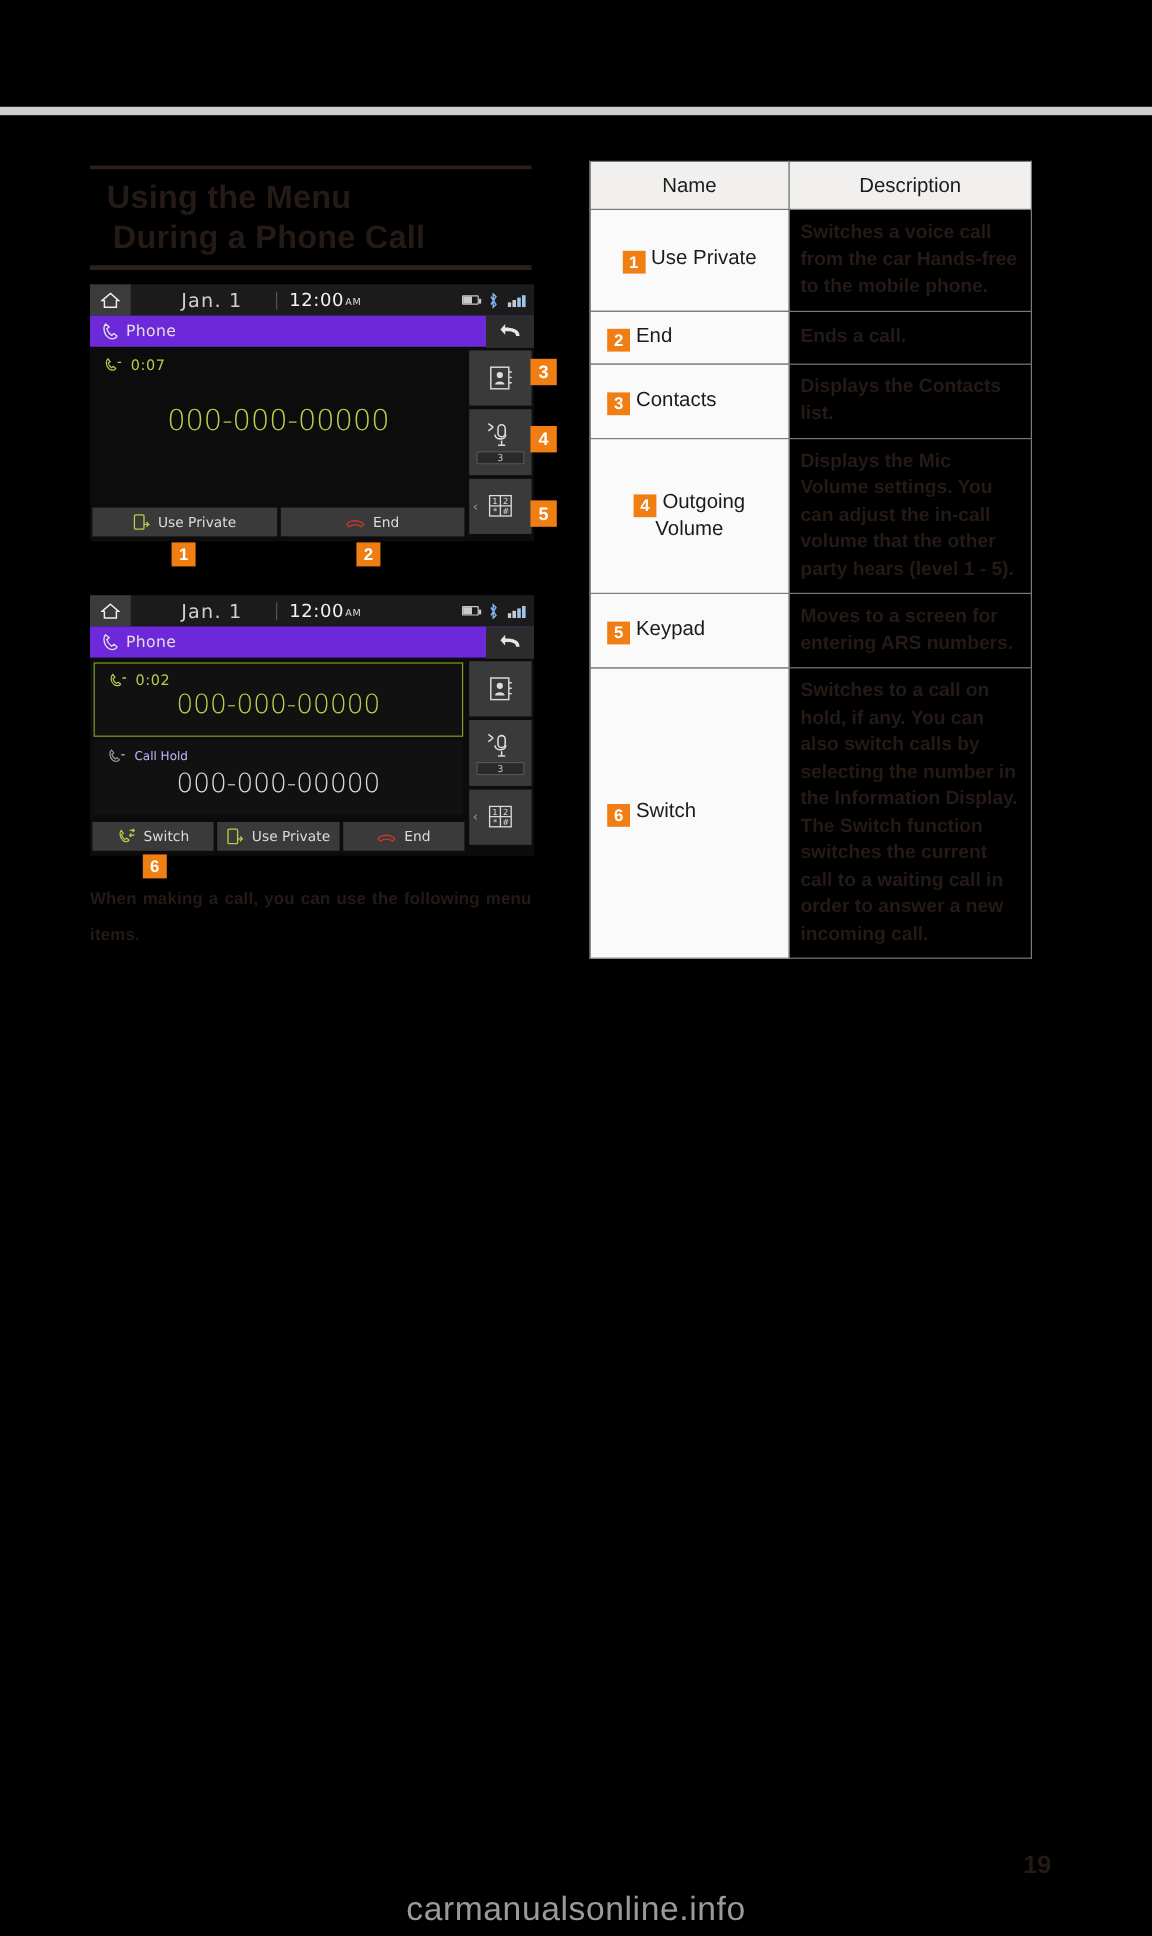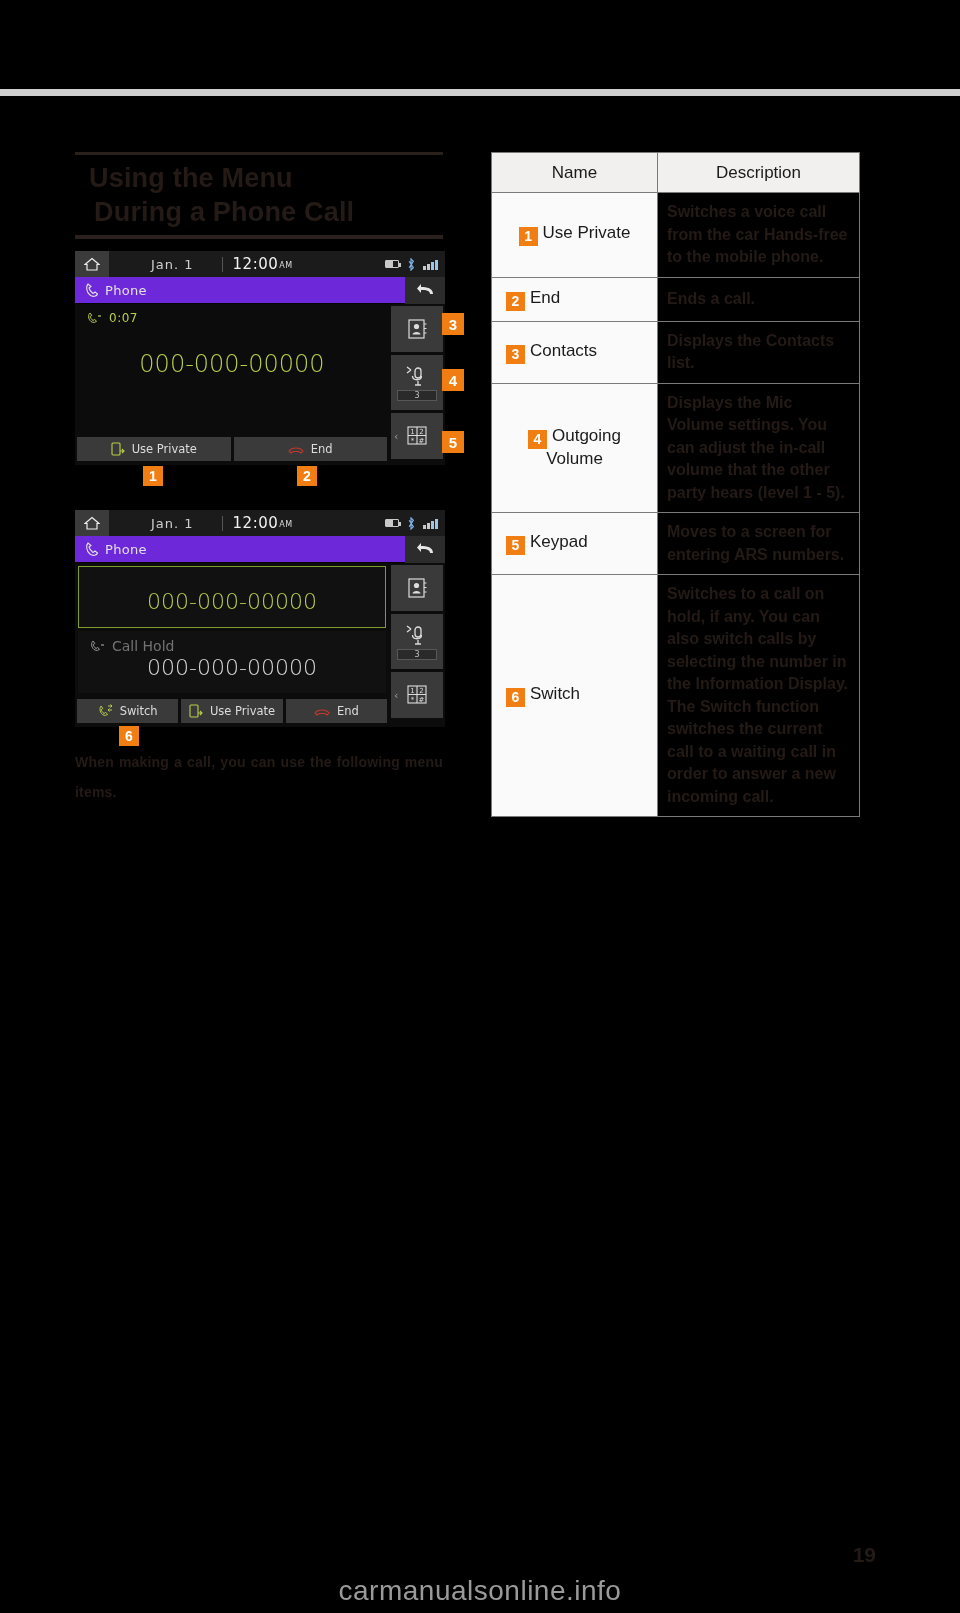--- a/index.html
+++ b/index.html
@@ -11,21 +11,21 @@
   }
   .page { position: relative; width: 960px; height: 1613px; background: #000; }
 
   
   .top-rule {
     position: absolute; left: 0; top: 89px; width: 960px; height: 7px;
     background: #cfcfcf;
   }
 
   
-  .left-col { position: absolute; left: 75px; top: 152px; width: 370px; }
+  .left-col { position: absolute; left: 75px; top: 138px; width: 370px; }
 
   .title-rule-top { height: 3px; background: #2b211c; width: 368px; }
   .title-rule-bottom { height: 4px; background: #2b211c; width: 368px; margin-top: 2px; }
   .chapter-title {
     color: #241a16;
     font-weight: bold;
     font-size: 27px;
     line-height: 34px;
     letter-spacing: 0.2px;
     padding: 6px 0 4px 14px;
@@ -44,21 +44,21 @@
     height: 26px; background: #1b1b1b;
     display: flex; align-items: center;
     position: relative;
   }
   .hu-home {
     width: 34px; height: 26px; background: #3b3b3b;
     display: flex; align-items: center; justify-content: center;
   }
   .home-glyph { display:block; }
   .hu-date {
-    color: #cfcfcf; font-size: 13px; letter-spacing: 1px;
+    color: #cfcfcf; font-size: 16px; letter-spacing: 1px;
     margin-left: 42px;
   }
   .hu-clock-sep {
     width: 1px; height: 15px; background: #555; margin-left: 28px;
   }
   .hu-time {
     color: #f2f2f2; font-size: 15px; margin-left: 10px; letter-spacing: .5px;
   }
   .hu-ampm { color:#dcdcdc; font-size: 8px; vertical-align: 1px; margin-left:1px; }
   .hu-status-icons {
@@ -104,21 +104,21 @@
     width: 40px; height: 11px; background: #2a2a2a; border: 1px solid #575757;
     color: #c0c0c0; font-size: 8px; display:flex; align-items:center; justify-content:center;
   }
   .side-btn .arrow-left {
     position:absolute; left:3px; top:50%; transform: translateY(-50%);
     color:#9a9a9a; font-size:11px;
   }
 
   .call-line { display:flex; align-items:center; gap: 7px; padding: 7px 0 0 12px;}
   .call-dur { color: #b9cf4a; font-size: 12px; letter-spacing: .5px;}
-  .call-label { color: #737373; font-size: 14px; }
+  .call-label { color: #c4b5fd; font-size: 10px; }
   .big-number {
     text-align: center; font-size: 24px; letter-spacing: 0px;
     color: #b9cf4a; font-weight: 300;
   }
   .big-number.white { color: #d8d8d8; }
 
   
   .s1-main { height: 130px; position: relative; }
   .s1-num { position:absolute; left:0; right:0; top: 46px; }
 
@@ -151,21 +151,21 @@
   .badge.b-sm { width: 20px; height: 20px; font-size: 14px; }
 
   .body-text {
     color: #241a16; font-size: 14px; line-height: 30px;
     margin-top: 20px; width: 368px; font-weight: bold;
     letter-spacing: .2px;
     text-align: justify;
   }
 
   
-  .right-col { position: absolute; left: 491px; top: 152px; width: 368px; }
+  .right-col { position: absolute; left: 491px; top: 134px; width: 368px; }
   .tbl { width: 368px; border-collapse: collapse; table-layout: fixed; }
   .tbl th, .tbl td {
     border: 1px solid #7a7a7a;
     vertical-align: middle;
   }
   .tbl th {
     background: #f2f0ee; color: #1b1b1b; font-size: 17px; font-weight: normal;
     height: 40px; text-align: center;
   }
   .tbl td.name-cell {
@@ -357,20 +357,27 @@
           <svg width="19" height="15" viewBox="0 0 19 15" aria-hidden="true">
             <path d="M17 11 C17 5 11 4 5 4 L5 1 L1 5.5 L5 10 L5 7 C10 7 14 7.5 14 11 Z" fill="#e6e6e6"></path>
           </svg>
         </div>
       </div>
 
       <div class="hu-body">
         <div class="hu-main">
 
           <div class="s2-active">
+            <div class="call-line">
+              <svg width="15" height="12" viewBox="0 0 15 12">
+                <path d="M3 1 C1 2.5 1 7 4 9.5 C6 11 9 10.5 9.5 9 L7.5 7.5 L6 8.5 C4.5 7.5 3.5 6 3.2 4.5 L4.8 3.5 Z" fill="none" stroke="#b9cf4a" stroke-width="1"></path>
+                <path d="M11 4 L14 4" stroke="#b9cf4a" stroke-width="1.2"></path>
+              </svg>
+              <span class="call-dur">0:02</span>
+            </div>
             <div class="big-number">000-000-00000</div>
           </div>
 
           <div class="s2-hold">
             <div class="call-line">
               <svg width="15" height="12" viewBox="0 0 15 12">
                 <path d="M3 1 C1 2.5 1 7 4 9.5 C6 11 9 10.5 9.5 9 L7.5 7.5 L6 8.5 C4.5 7.5 3.5 6 3.2 4.5 L4.8 3.5 Z" fill="none" stroke="#9a9a9a" stroke-width="1"></path>
                 <path d="M11 5 L14 5" stroke="#9a9a9a" stroke-width="1.2"></path>
               </svg>
               <span class="call-label">Call Hold</span>

